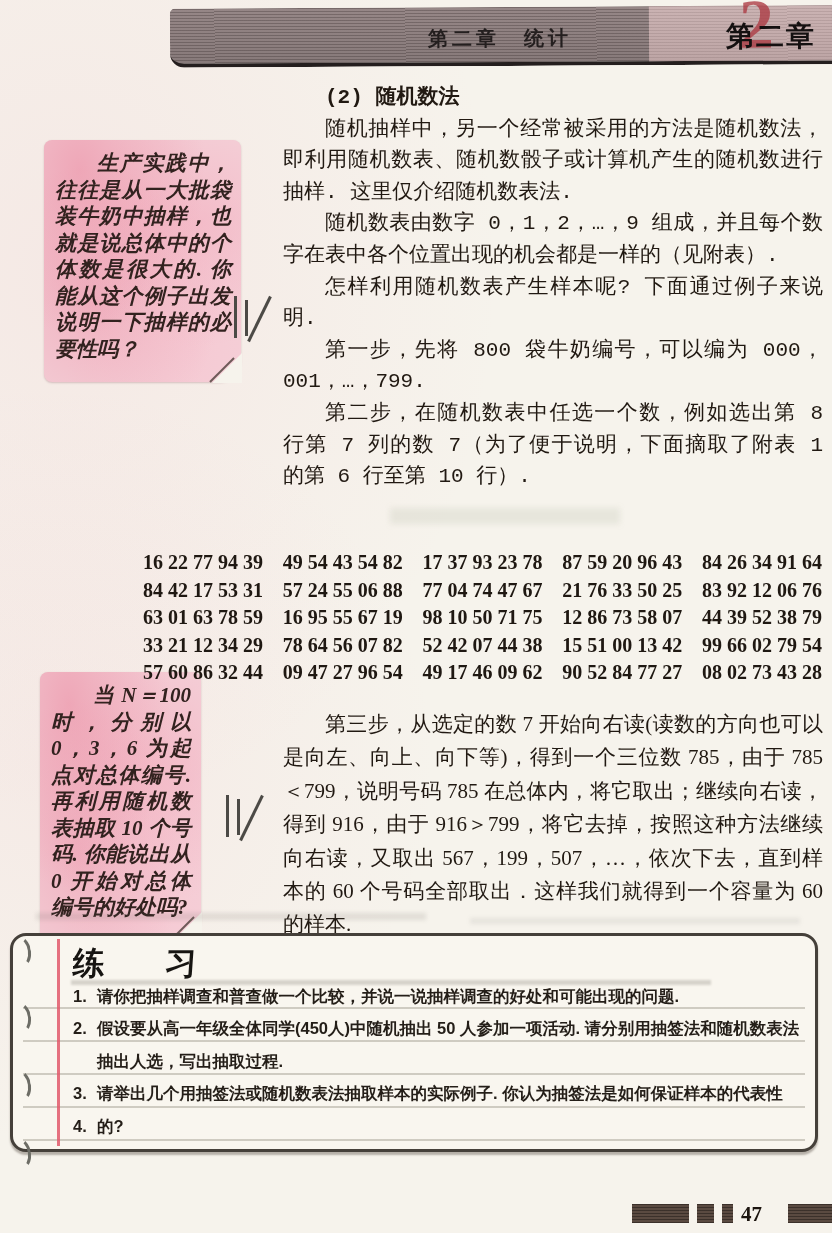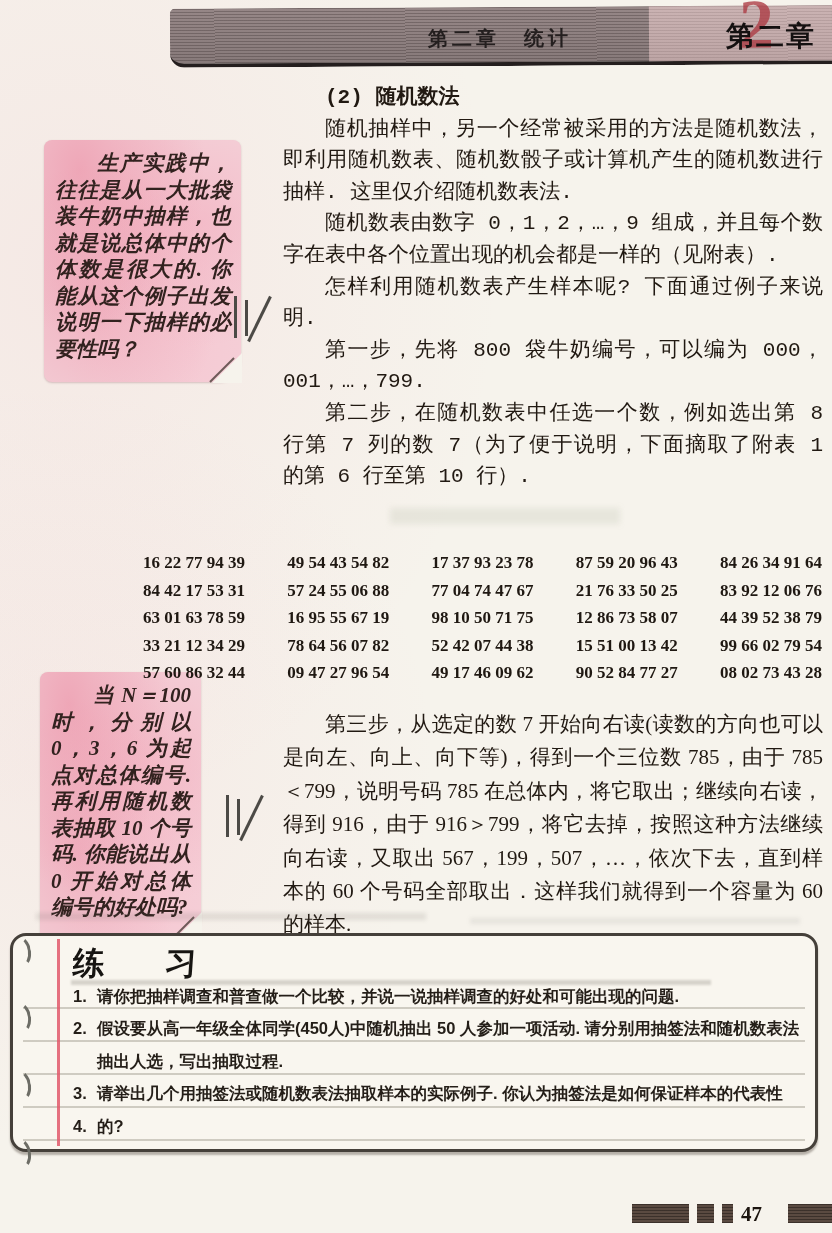--- a/index.html
+++ b/index.html
@@ -80,21 +80,21 @@
     font-size:21px;line-height:31.6px;text-align:justify;
     color:#211912;font-weight:500;
   }
   .main-top{top:82px;font-family:Liberation Mono, monospace;}
   .main-bottom{top:708px;line-height:33.4px;}
   .main-col p{margin:0;text-indent:2em;}
   .main-col p.hd{font-weight:bold;}
   
   .rand-table{
     position:absolute;left:143px;top:549px;width:679px;
-    font-size:17px;font-weight:bold;line-height:27.6px;color:#1f1812;
+    font-size:20px;font-weight:bold;line-height:27.6px;color:#1f1812;
   }
   .rand-row{display:flex;justify-content:space-between;}
   .rand-row span{white-space:pre;}
   
   .ex-box{
     position:absolute;left:10px;top:933px;width:808px;height:219px;
     box-sizing:border-box;border:3px solid #45403a;border-radius:16px;
     background:#f9f6ef;box-shadow:0 3px 2px rgba(60,50,40,.35);
   }
   .ex-rules{

